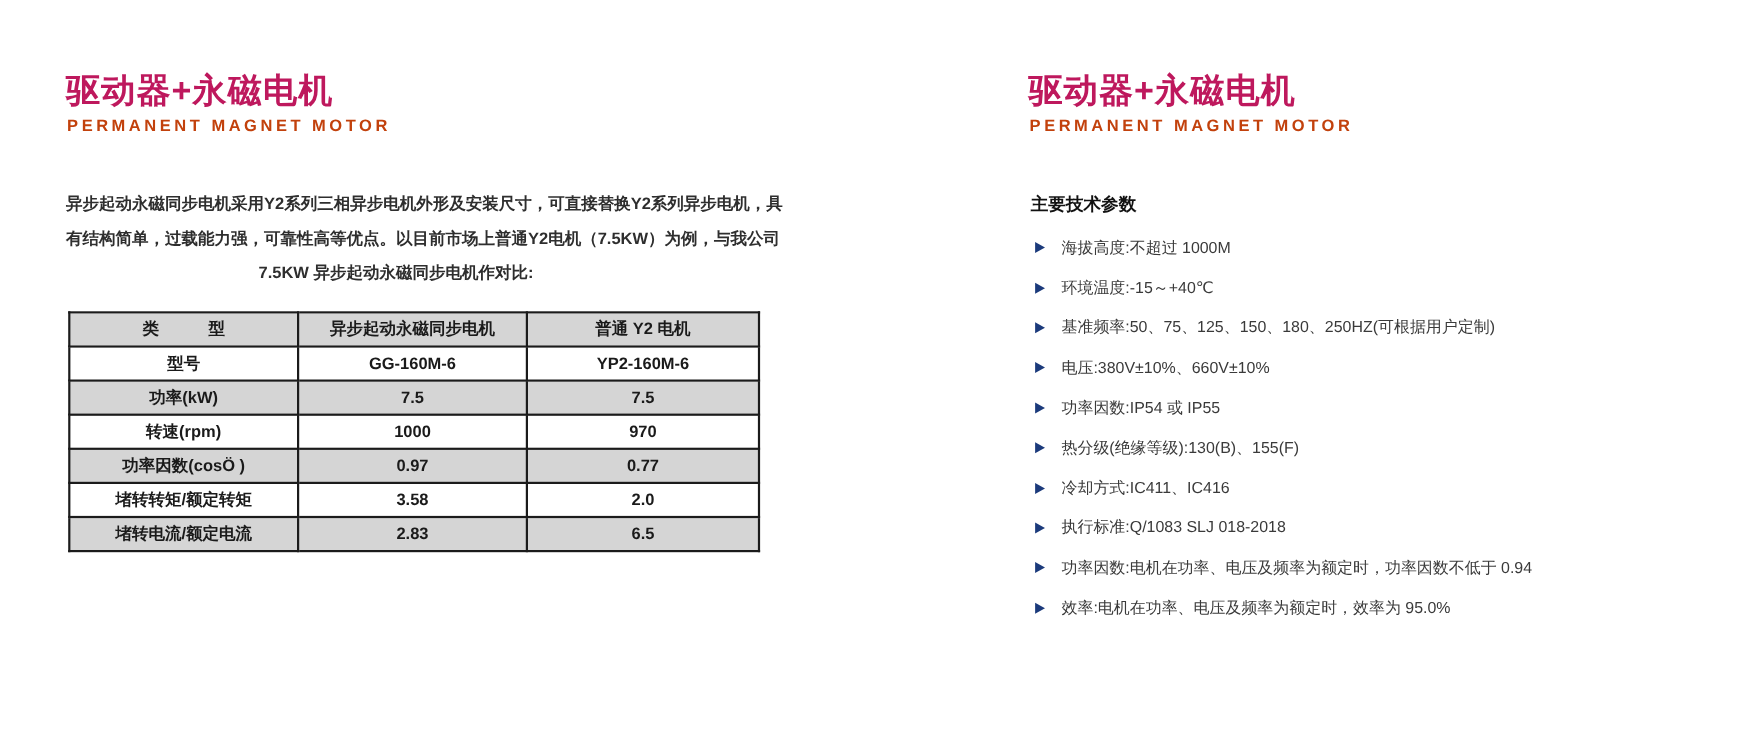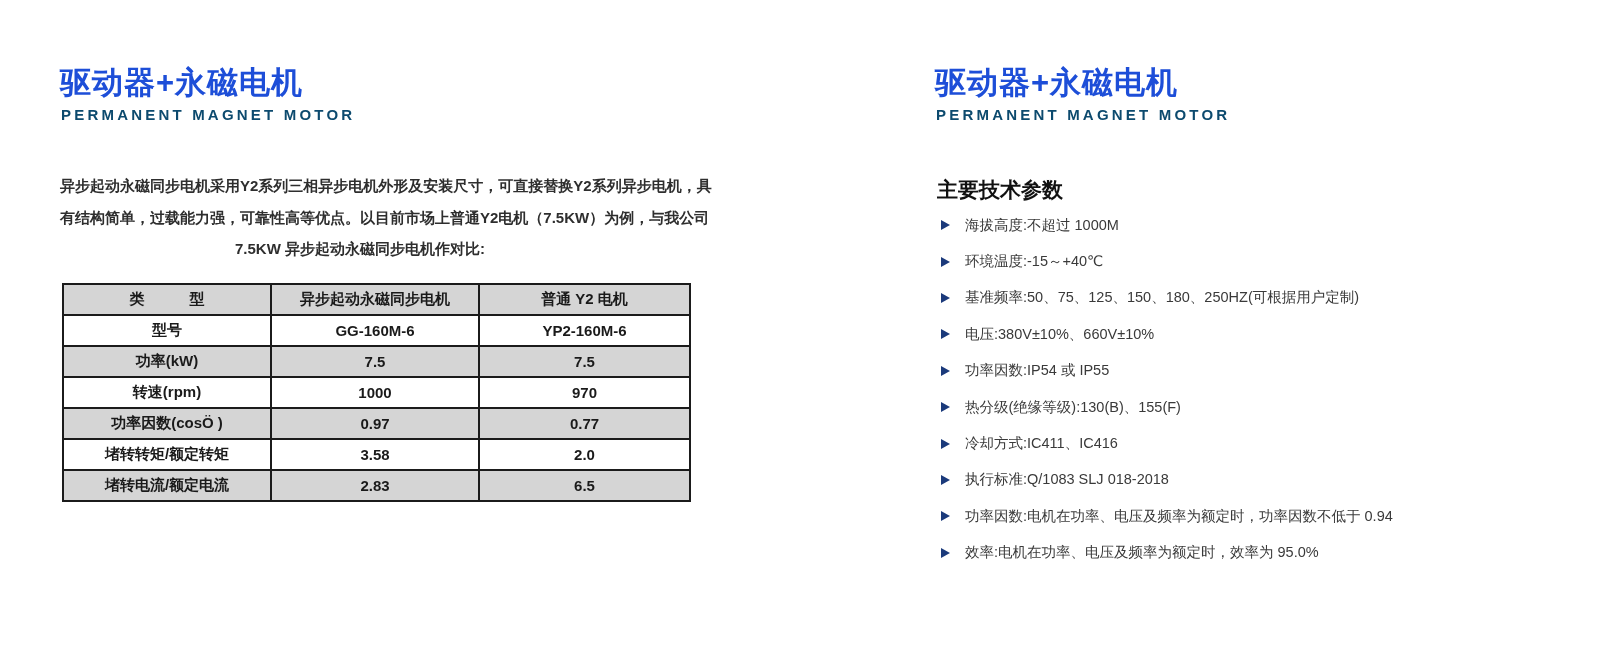--- a/index.html
+++ b/index.html
@@ -16,29 +16,29 @@
     overflow: hidden;
   }
   .abs { position: absolute; }
 
   
   .brand-title {
     margin: 0;
     font-size: 31px;
     font-weight: 800;
     letter-spacing: 1px;
-    color: #1d4ed8;
+    color: #be185d;
     white-space: nowrap;
   }
   .brand-subtitle {
     margin: 0;
     font-size: 15px;
     font-weight: 700;
     letter-spacing: 3.2px;
-    color: #0c4a6e;
+    color: #c2410c;
     white-space: nowrap;
   }
 
   
   .intro {
     width: 600px;
     font-size: 15px;
     font-weight: 700;
     color: #2e2e2e;
   }
@@ -70,21 +70,21 @@
     font-weight: 700;
   }
   table.cmp tbody tr:nth-child(even) { background: #d5d5d5; }
   table.cmp tbody tr:nth-child(odd)  { background: #ffffff; }
   table.cmp td.lbl { font-weight: 700; margin-left: 45px; }
   table.cmp td.val { font-weight: 600; }
 
   
   .section-heading {
     margin: 0;
-    font-size: 21px;
+    font-size: 16px;
     font-weight: 800;
     color: #111111;
     white-space: nowrap;
   }
   ul.specs {
     margin: 0;
     padding: 0;
     list-style: none;
     text-align: right;
   }

